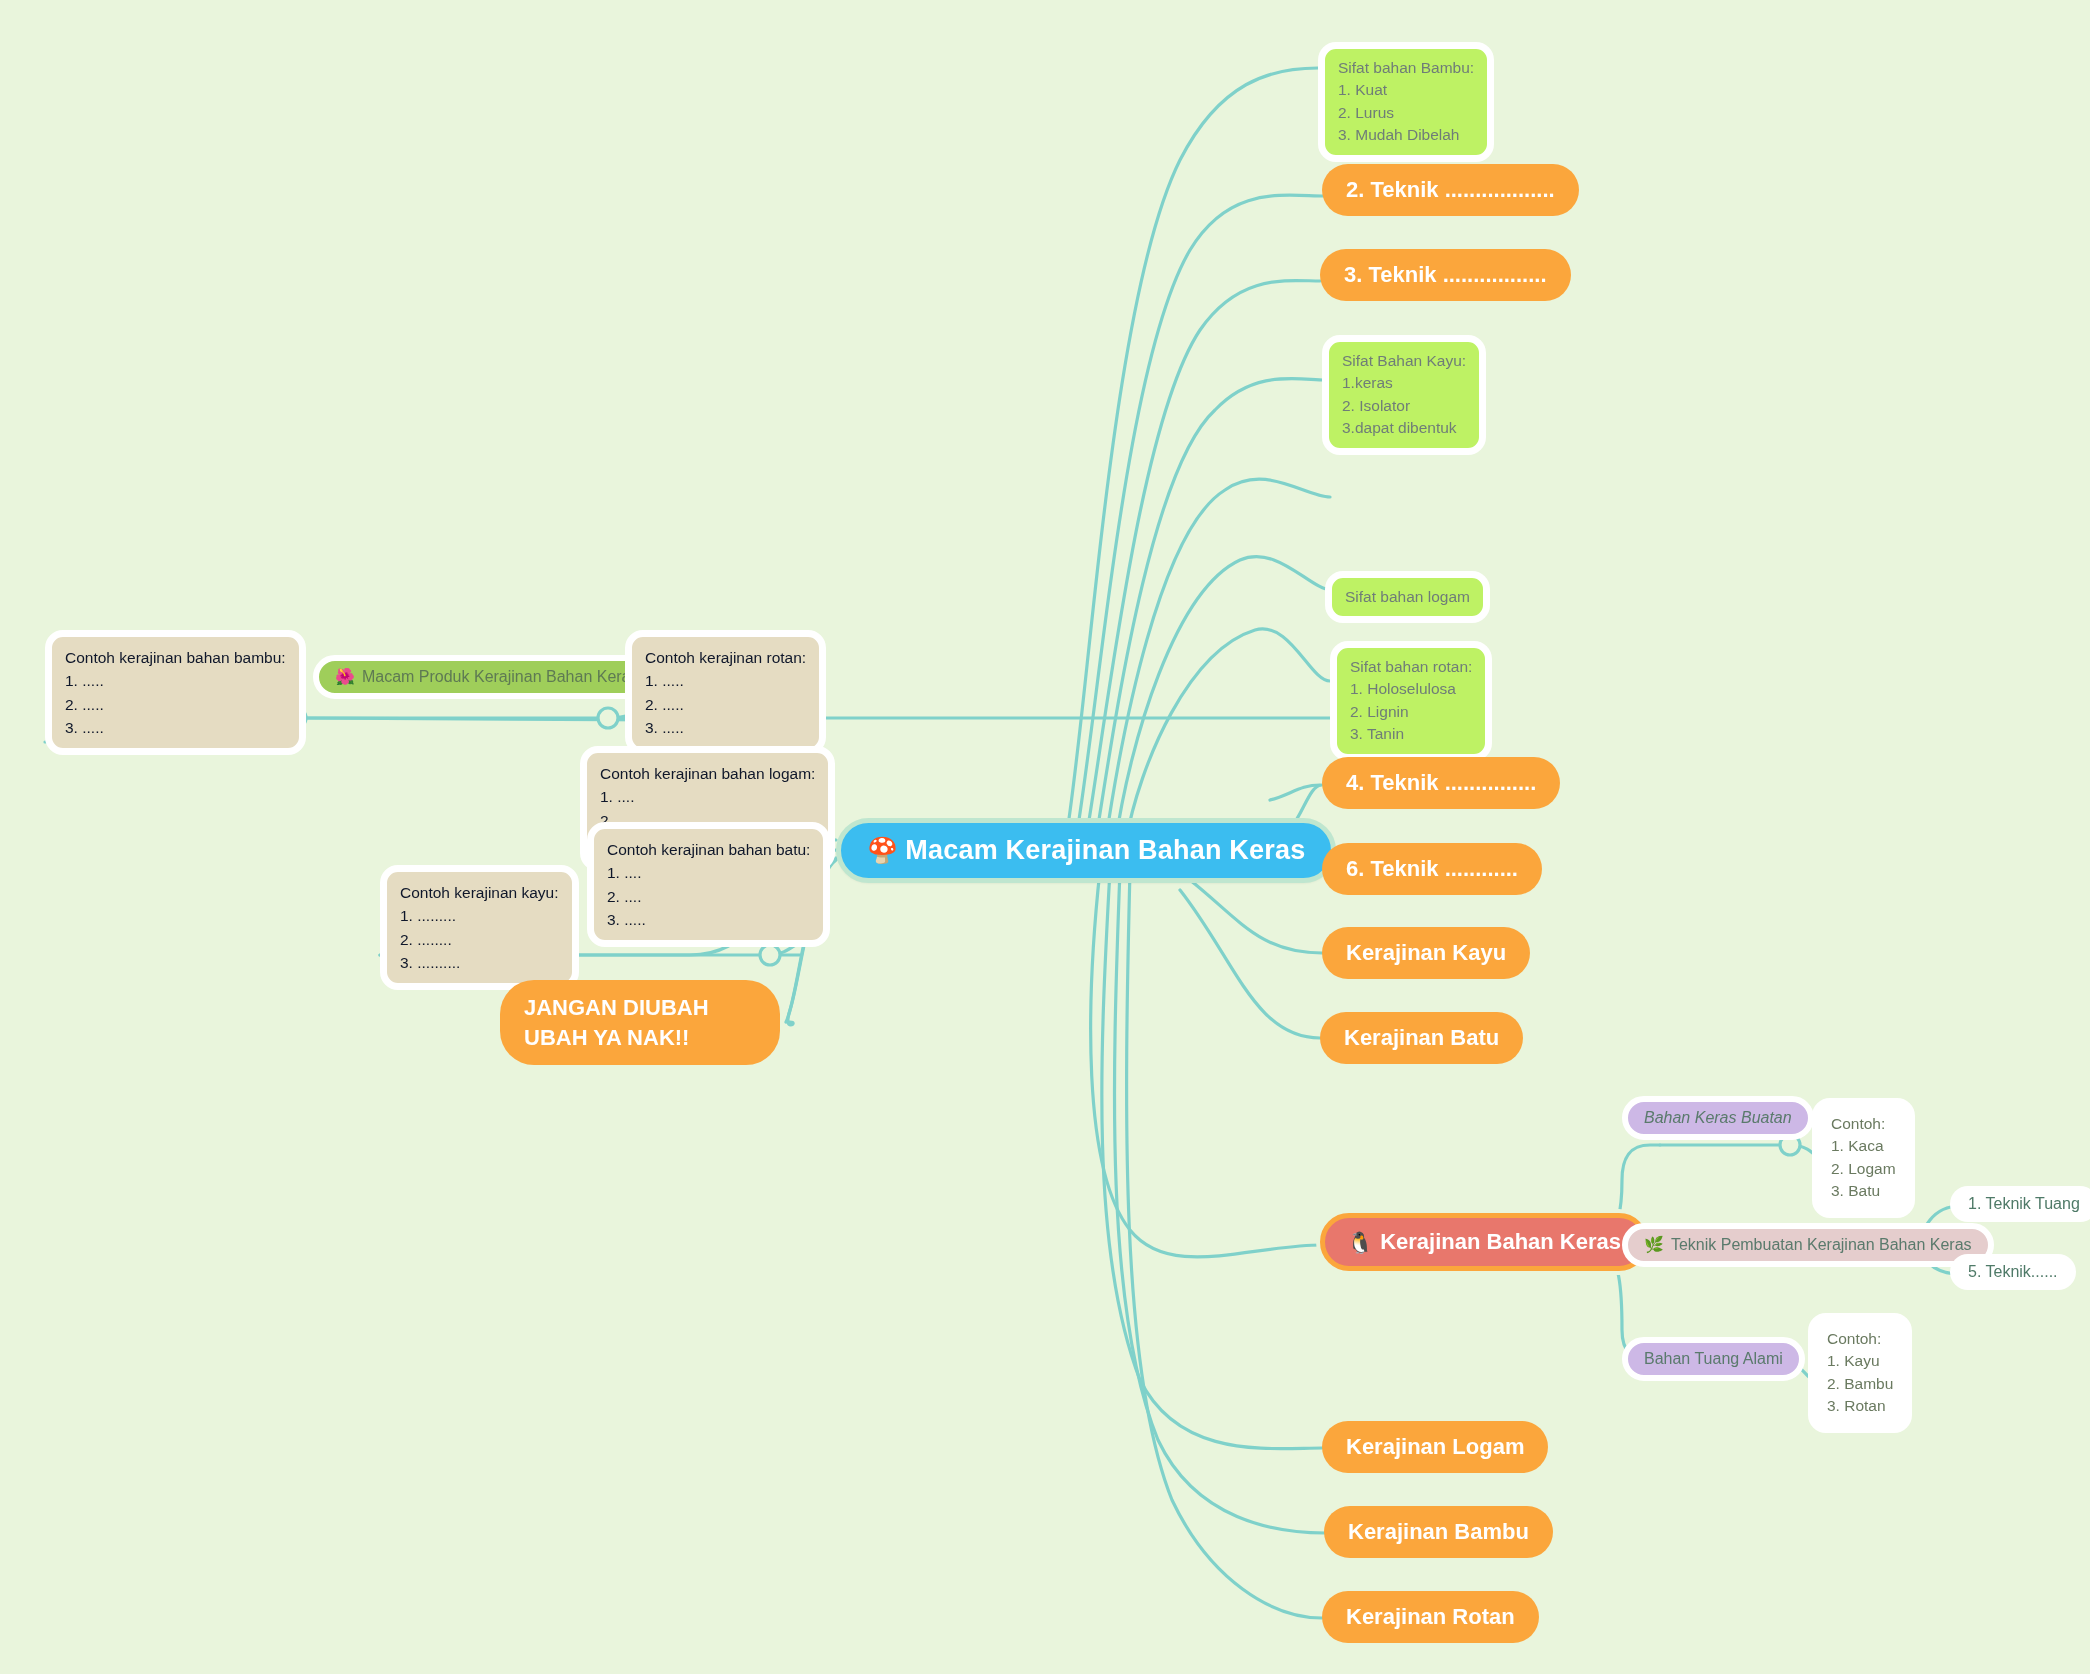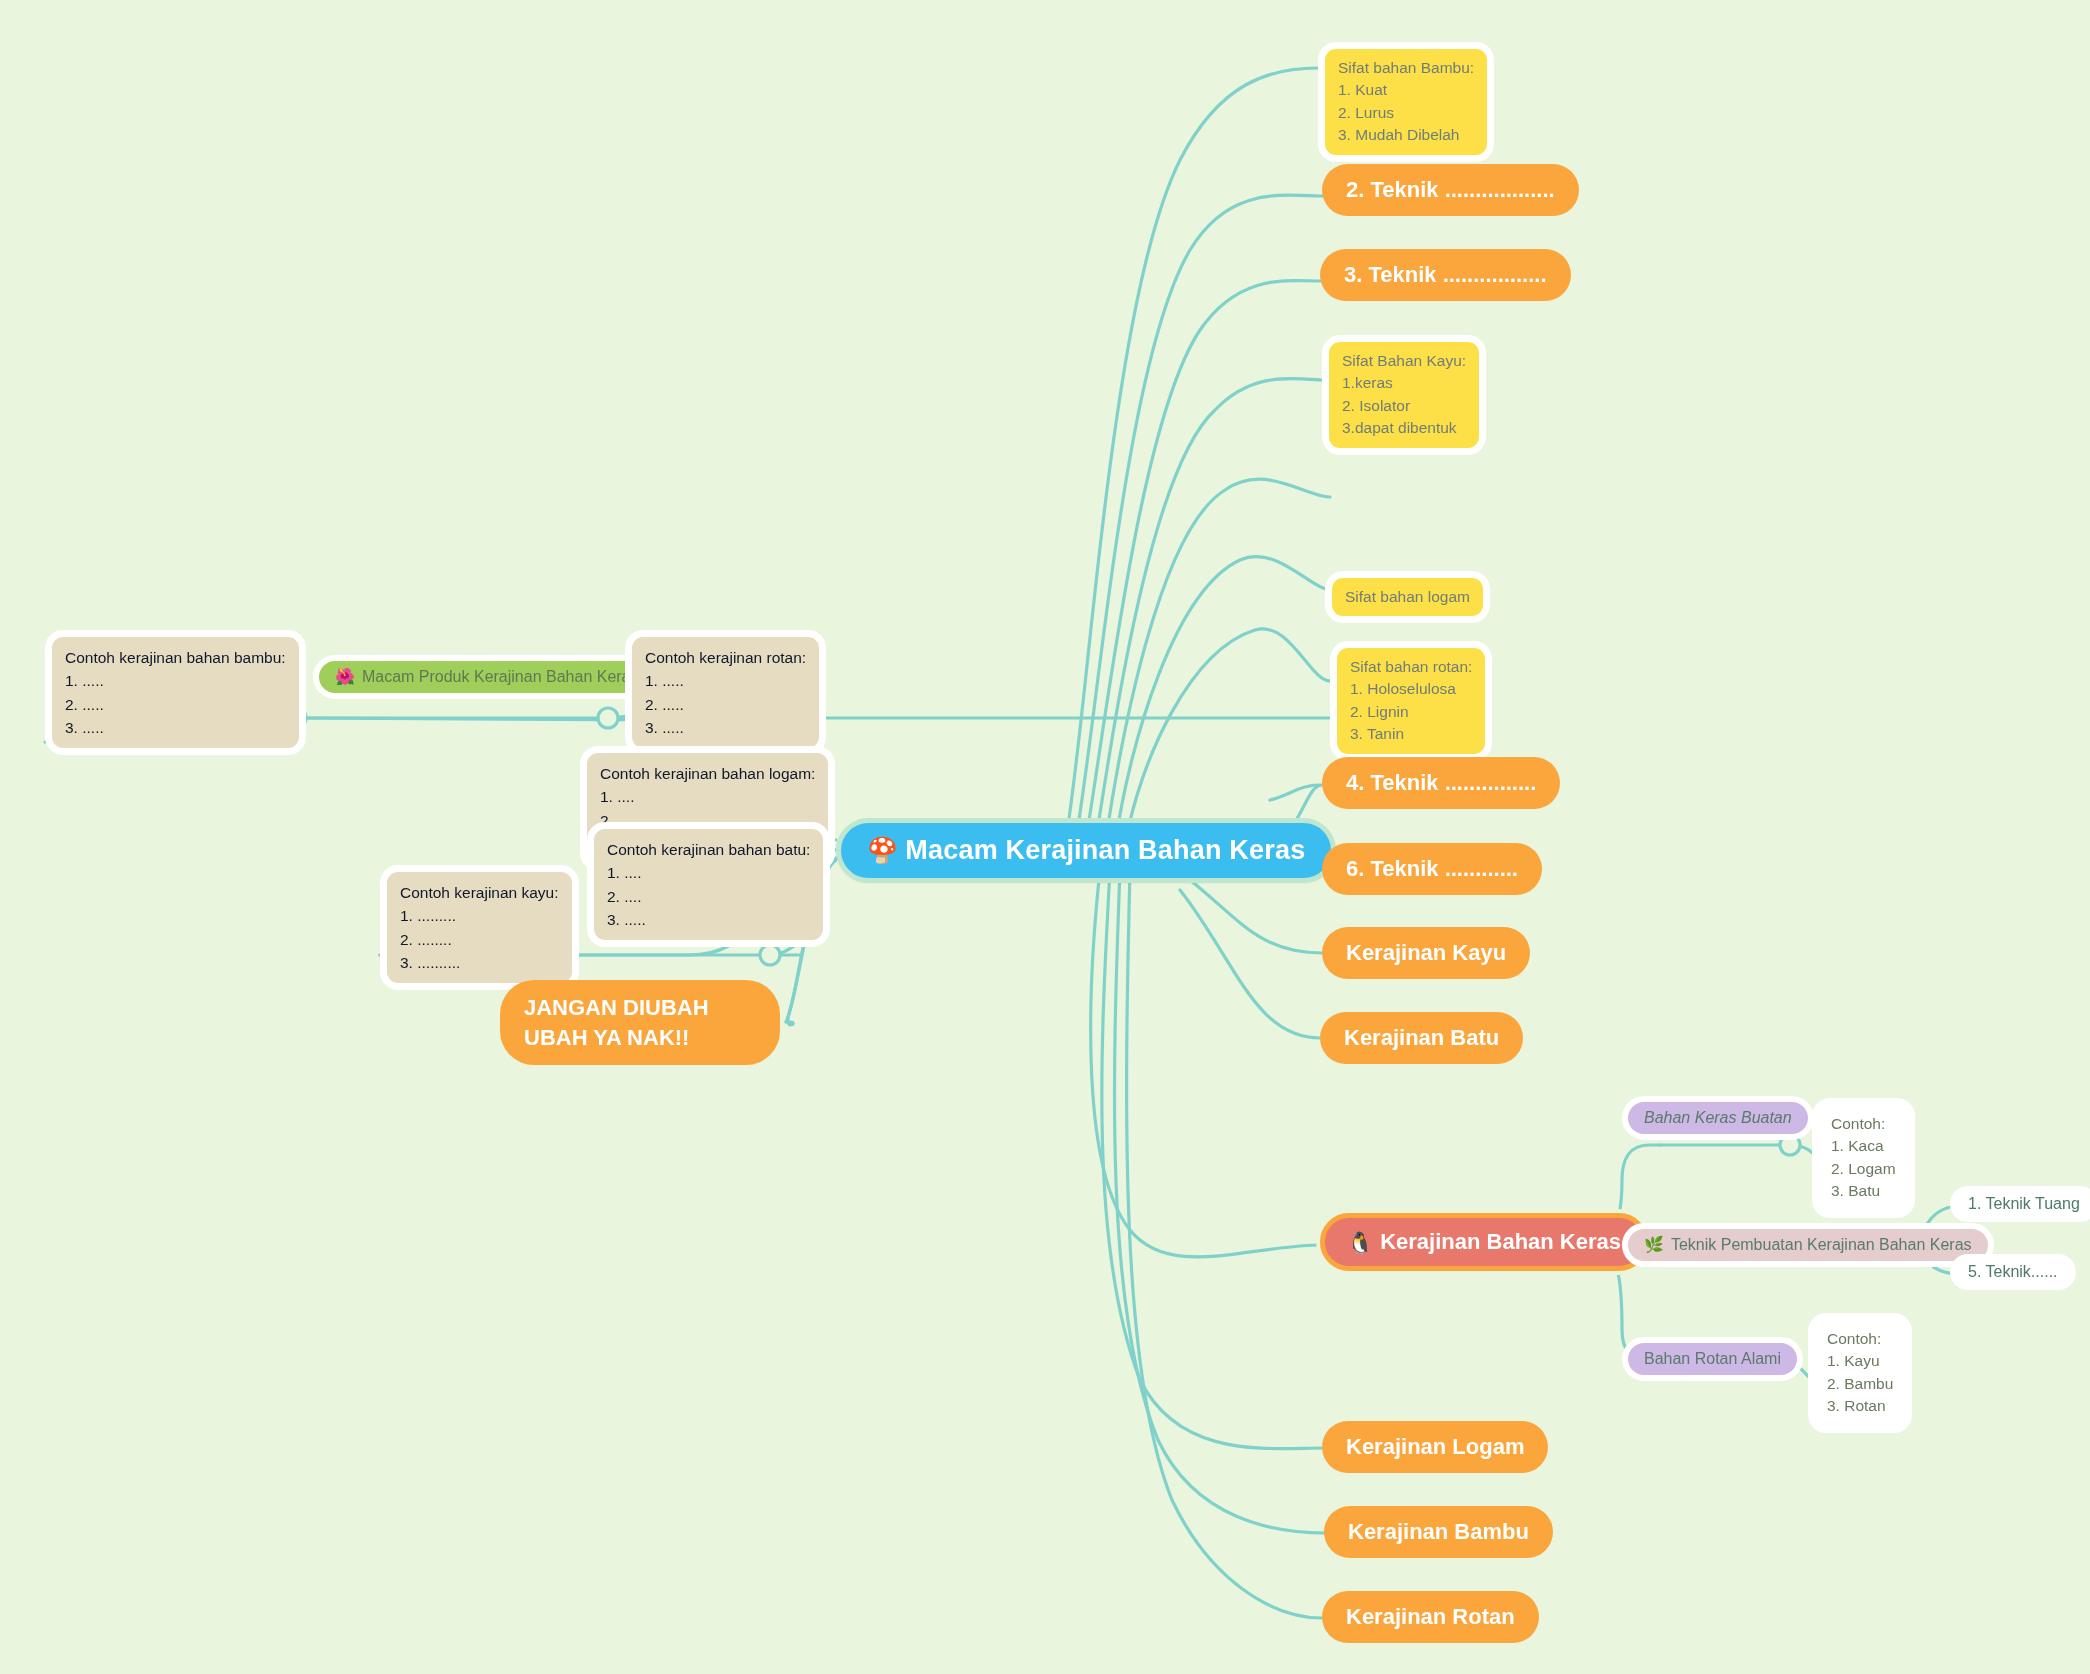--- a/index.html
+++ b/index.html
@@ -51,21 +51,21 @@
     padding: 13px 24px;
     color: #ffffff;
     font-size: 22px;
     font-weight: bold;
     white-space: nowrap;
   }
   .pill-orange.wrap { white-space: normal; line-height: 1.35; }
 
   
   .box-pink {
-    background: #fde047;
+    background: #bef264;
     border: 7px solid #ffffff;
     border-radius: 18px;
     padding: 8px 13px;
     color: #6f7d78;
     font-size: 15.5px;
     line-height: 1.45;
     white-space: pre-line;
   }
 
   
@@ -363,21 +363,21 @@
 
   <div class="node pill-white" style="left:1950px; top:1186px;">
     <span>1. Teknik Tuang</span>
   </div>
 
   <div class="node pill-white" style="left:1950px; top:1254px;">
     <span>5. Teknik......</span>
   </div>
 
   <div class="node pill-purple" style="left:1622px; top:1337px;">
-    <span>Bahan Rotan Alami</span>
+    <span>Bahan Tuang Alami</span>
   </div>
 
   <div class="node box-yellow" style="left:1808px; top:1313px;">
     <span>Contoh:
 1. Kayu
 2. Bambu
 3. Rotan</span>
   </div>
 
 </div>

